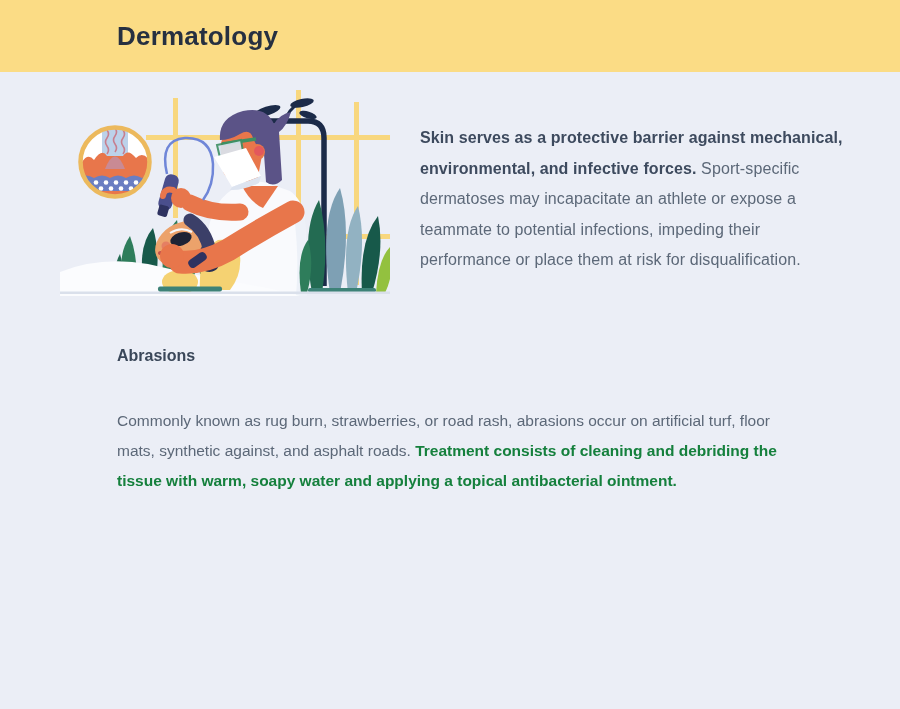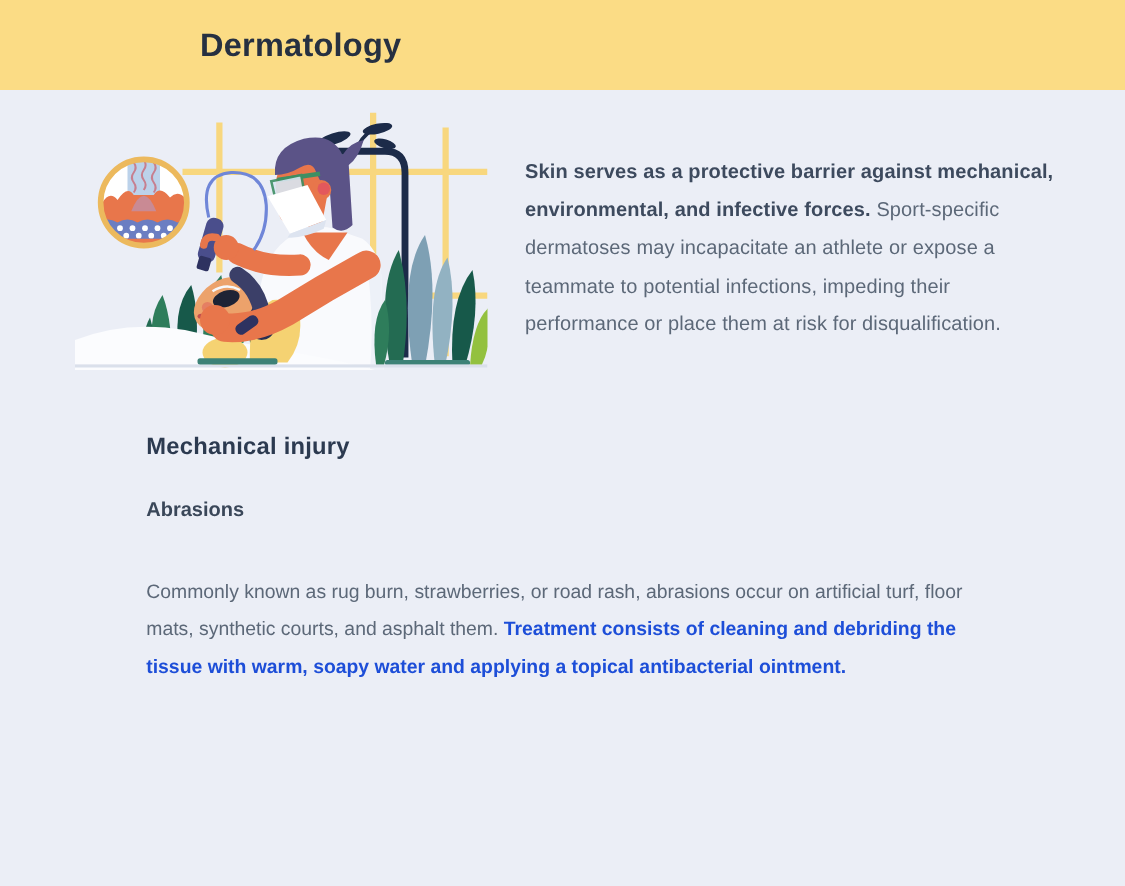--- a/index.html
+++ b/index.html
@@ -7,21 +7,20 @@
   body {
     background: #EBEEF6;
     font-family: "Liberation Sans", sans-serif;
     overflow: hidden;
   }
   .page-header {
     height: 72px;
     background: #FBDC85;
     display: flex;
     align-items: center;
-    padding-left: 43px;
   }
   .page-title {
     margin-left: 117px;
     font-size: 26px;
     font-weight: 700;
     color: #263041;
     letter-spacing: 0.2px;
   }
   .hero {
     display: flex;
@@ -54,21 +53,21 @@
     font-size: 16px;
     font-weight: 700;
     color: #3A4759;
   }
   .para {
     margin-top: 41px;
     font-size: 15.5px;
     line-height: 30px;
     color: #5C6878;
   }
-  .para strong { color: #1d4ed8; font-weight: 700; }
+  .para strong { color: #15803d; font-weight: 700; }
   .sub-title.second { margin-top: 23px; }
   .para.second { margin-top: 36px; }
 </style>
 </head>
 <body>
 
 <header class="page-header">
   <h1 class="page-title">Dermatology</h1>
 </header>
 
@@ -200,21 +199,20 @@
         <rect x="98" y="196.5" width="64" height="5" rx="2" fill="#3D8277"></rect>
       </svg>
     </div>
 
     <p class="intro">
       <strong>Skin serves as a protective barrier against mechanical, environmental, and infective forces.</strong><span> Sport-specific dermatoses may incapacitate an athlete or expose a teammate to potential infections, impeding their performance or place them at risk for disqualification.</span>
     </p>
   </section>
 
   <section class="content">
-    <h2 class="section-title">Mechanical injury</h2>
 
     <h3 class="sub-title">Abrasions</h3>
     <p class="para">
-      <span>Commonly known as rug burn, strawberries, or road rash, abrasions occur on artificial turf, floor mats, synthetic courts, and asphalt them. </span><strong>Treatment consists of cleaning and debriding the tissue with warm, soapy water and applying a topical antibacterial ointment.</strong>
+      <span>Commonly known as rug burn, strawberries, or road rash, abrasions occur on artificial turf, floor mats, synthetic against, and asphalt roads. </span><strong>Treatment consists of cleaning and debriding the tissue with warm, soapy water and applying a topical antibacterial ointment.</strong>
     </p>
 
   </section>
 </main>
 
 </body></html>

